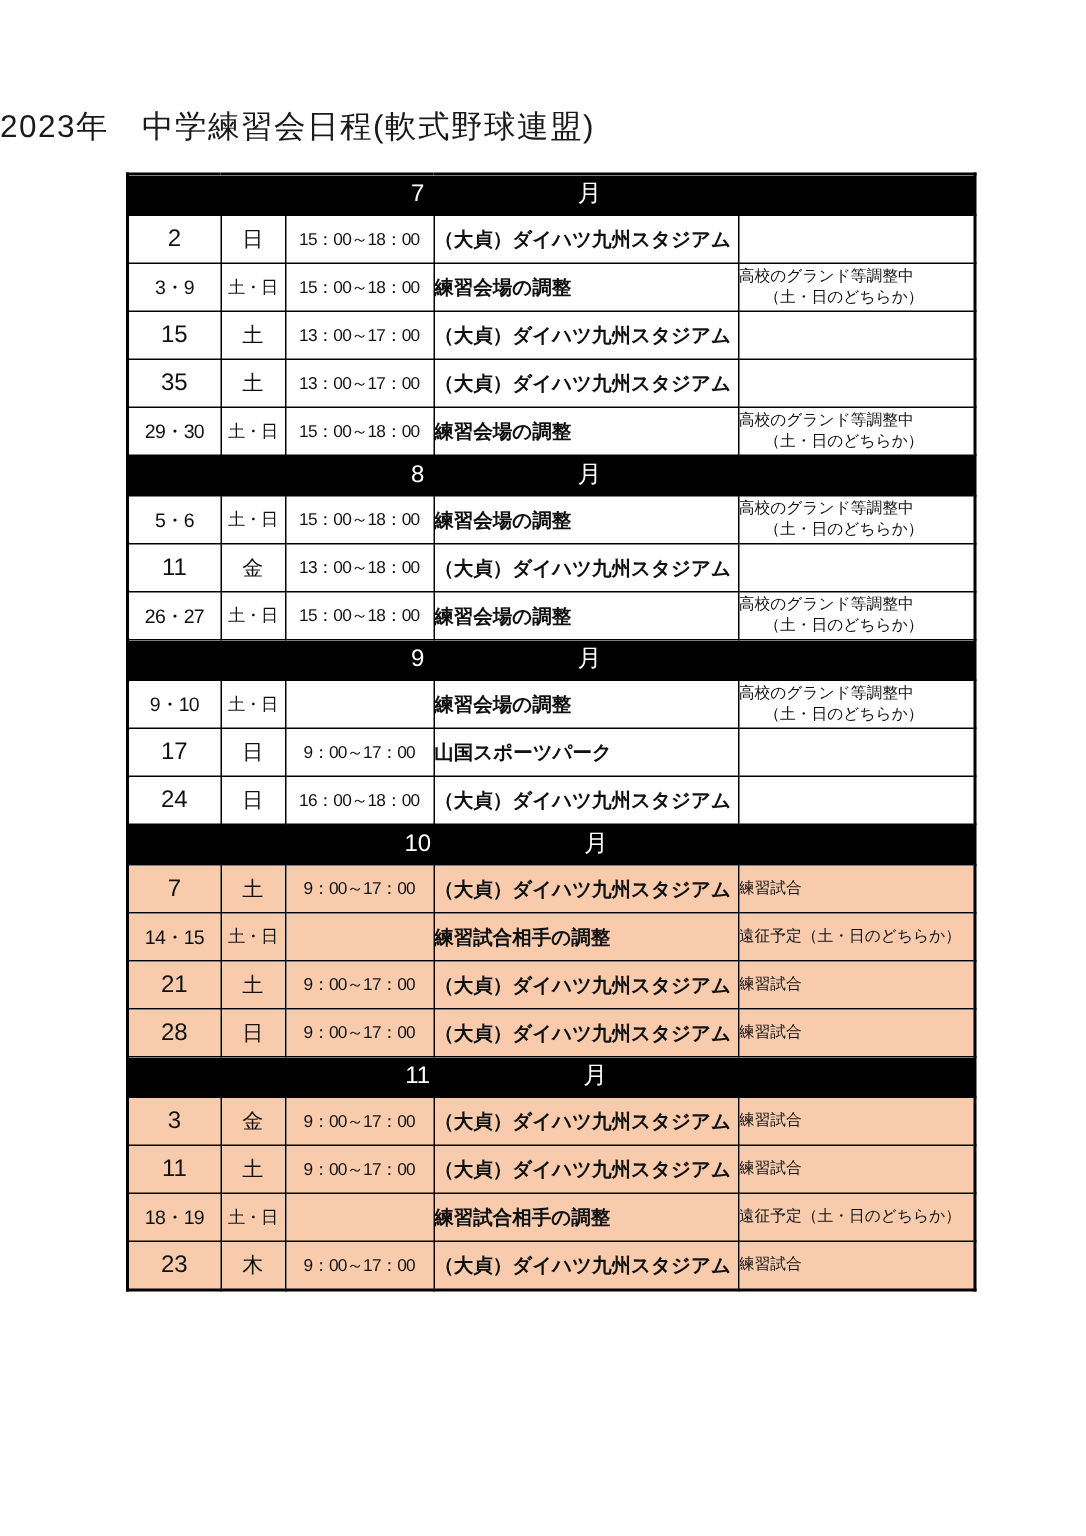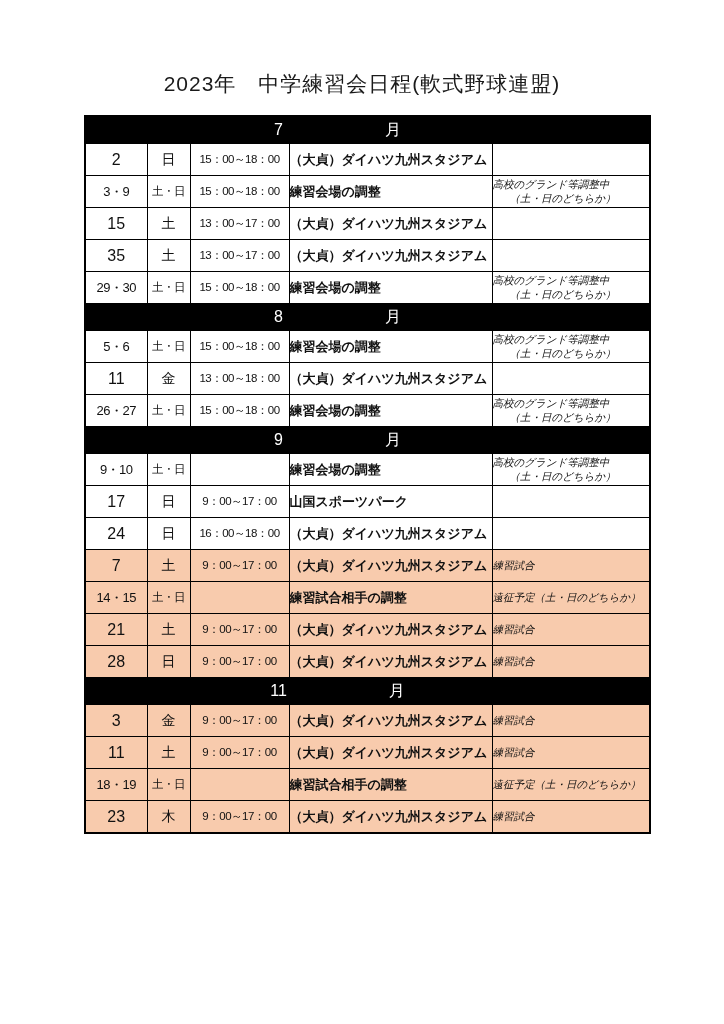--- a/index.html
+++ b/index.html
@@ -3,21 +3,21 @@
 <meta charset="utf-8">
 <style>
   html,body { margin:0; padding:0; background:#ffffff; }
   .page {
     position:relative; width:724px; height:1024px; background:#ffffff;
     font-family:"Liberation Sans","DejaVu Sans",sans-serif; color:#111;
     overflow:hidden;
   }
   .title {
     position:absolute; top:70px; left:0; width:724px;
-    margin:0; text-align:center; font-size:21px; font-weight:500;
+    margin:0; text-align:left; font-size:21px; font-weight:500;
     letter-spacing:1px; color:#1a1a1a;
   }
   table.schedule {
     position:absolute; left:84px; top:115px; width:565px;
     border-collapse:collapse; table-layout:fixed;
     border:2px solid var(--border,#000);
   }
   table.schedule td { border:1px solid var(--border,#000); padding:0; overflow:hidden; }
   tr.month-row td {
     background:var(--mhbg,#000); color:var(--mhfg,#fff);
@@ -29,21 +29,21 @@
   }
   tr.data-row td { height:31px; background:#ffffff; }
   tr.data-row.hl td { background:var(--hl,#F8CBAD); }
   .c-date  { text-align:center; font-size:16px; }
   .c-date.multi { font-size:13px; letter-spacing:-0.5px; }
   .c-day   { text-align:center; font-size:14px; }
   .c-day.multi { font-size:11.5px; letter-spacing:-0.5px; }
   .c-time  { text-align:center; font-size:11.5px; letter-spacing:-0.5px; white-space:nowrap; }
   .c-venue { font-size:13px; padding-left:4px; white-space:nowrap;font-weight:bold; }
   .c-note  { font-size:10.5px; padding-left:3px; line-height:1.25; }
-  .c-note .note-line { white-space:nowrap;font-style:italic; }
+  .c-note .note-line { white-space:nowrap; }
   .c-note .note-line + .note-line { padding-left:17px; }
 </style>
 </head>
 <body>
 
 <div class="page">
   <h1 class="title">2023年　中学練習会日程(軟式野球連盟)</h1>
   <table class="schedule">
     <colgroup>
       <col style="width:62px">
@@ -162,20 +162,28 @@
           <td class="c-venue">山国スポーツパーク</td>
           <td class="c-note"></td>
         </tr>
         <tr class="data-row">
           <td class="c-date">24</td>
           <td class="c-day">日</td>
           <td class="c-time">16：00～18：00</td>
           <td class="c-venue">（大貞）ダイハツ九州スタジアム</td>
           <td class="c-note"></td>
         </tr>
+        <tr class="month-row">
+          <td colspan="5">
+            <div class="month-head">
+              <span>10</span>
+              <span>月</span>
+            </div>
+          </td>
+        </tr>
         <tr class="data-row hl">
           <td class="c-date">7</td>
           <td class="c-day">土</td>
           <td class="c-time">9：00～17：00</td>
           <td class="c-venue">（大貞）ダイハツ九州スタジアム</td>
           <td class="c-note">
             <div class="note-line">練習試合</div>
           </td>
         </tr>
         <tr class="data-row hl">

